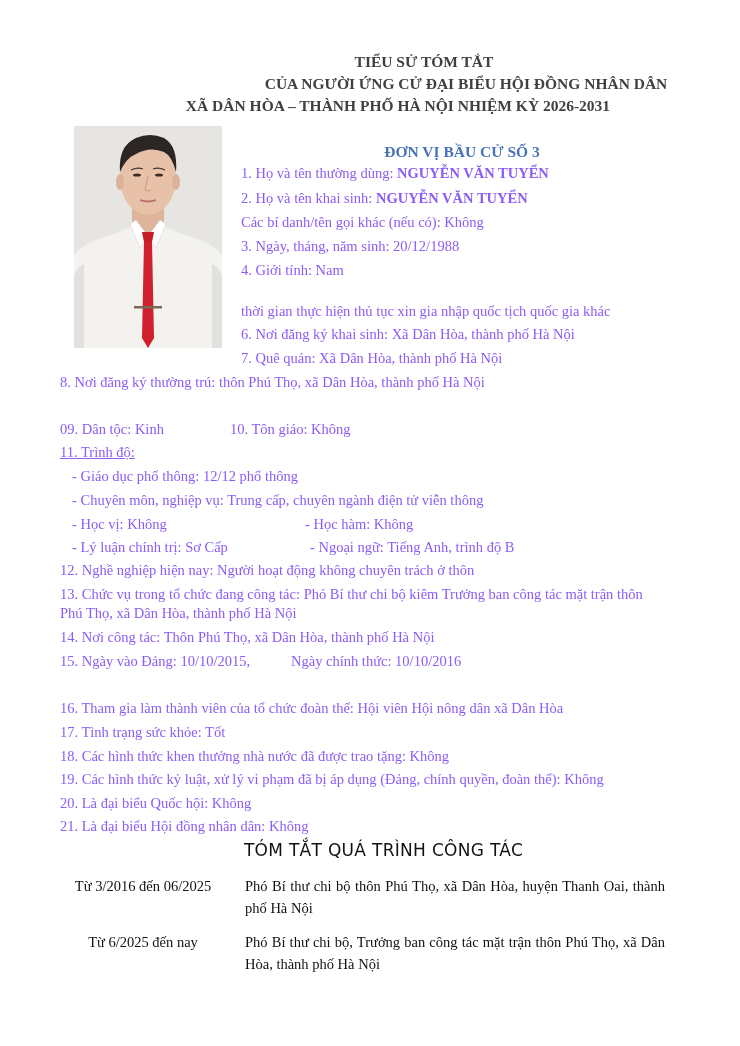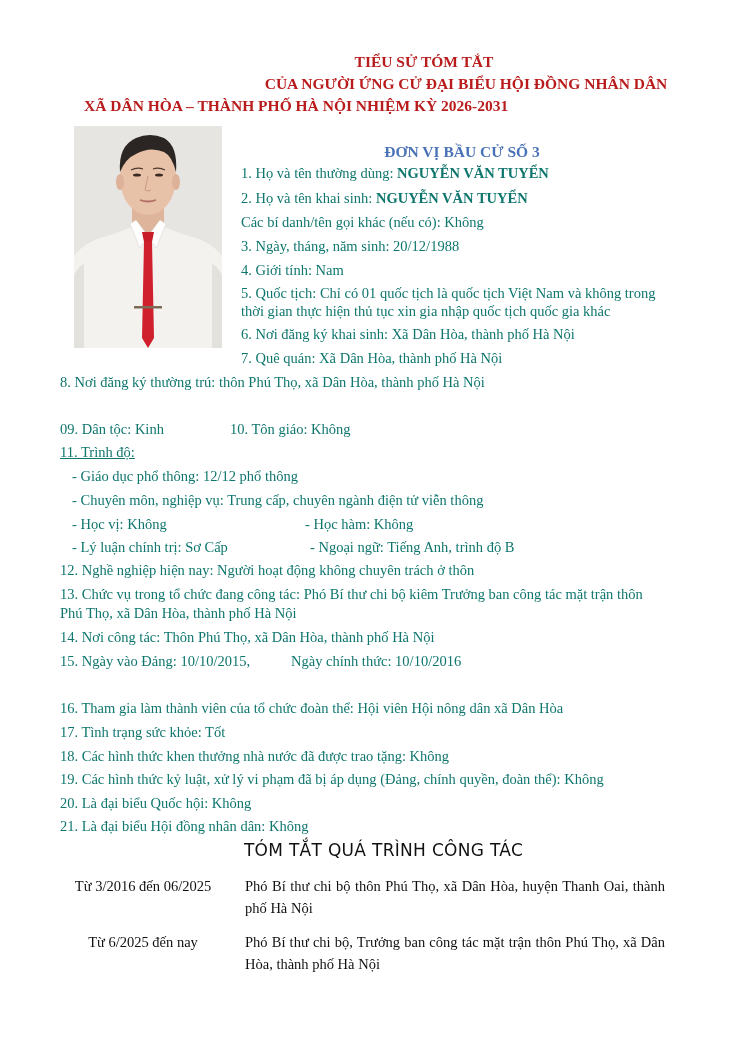--- a/index.html
+++ b/index.html
@@ -18,41 +18,41 @@
     .page {
       position: absolute;
       left: 0; top: 0;
       width: 740px; height: 1046px;
     }
     .title-line {
       position: absolute;
       white-space: nowrap;
       font-size: 15.5px;
       line-height: 20px;
-      color: #b91c1c;
+      color: #404040;
       font-weight: bold;
     }
     .t1 { left: 0; width: 740px; text-align: center; top: 52px; padding-left: 108px; box-sizing: border-box; }
     .t2 { left: 0; width: 740px; text-align: center; top: 74px; padding-left: 192px; box-sizing: border-box; }
-    .t3 { left: 0; width: 712px; text-align: left; top: 96px; padding-left: 84px; box-sizing: border-box; }
+    .t3 { left: 0; width: 712px; text-align: center; top: 96px; padding-left: 84px; box-sizing: border-box; }
     .t4 { left: 0; width: 740px; text-align: center; top: 118px; padding-left: 184px; box-sizing: border-box; color: #4a72b8; margin-top: 24px; }
 
     .photo {
       position: absolute;
       left: 74px; top: 126px;
       width: 148px; height: 222px;
       background: #e6e5e2;
       overflow: hidden;
     }
     .line {
       position: absolute;
       white-space: nowrap;
       font-size: 14.5px;
       line-height: 18px;
-      color: #0f766e;
+      color: #8b5cf6;
     }
     .line b { font-weight: bold; }
     .section-heading {
       position: absolute;
       left: 0; width: 740px;
       top: 840px;
       text-align: center;
       font-family: "DejaVu Sans", "Liberation Sans", sans-serif;
       font-size: 17px;
       letter-spacing: 0.3px;
@@ -125,21 +125,20 @@
 
   <div class="line" style="left:241px; top:164px;">
     <span>1. Họ và tên thường dùng: </span><b>NGUYỄN VĂN TUYỂN</b>
   </div>
   <div class="line" style="left:241px; top:189px;">
     <span>2. Họ và tên khai sinh: </span><b>NGUYỄN VĂN TUYỂN</b>
   </div>
   <div class="line" style="left:241px; top:213px;">Các bí danh/tên gọi khác (nếu có): Không</div>
   <div class="line" style="left:241px; top:237px;">3. Ngày, tháng, năm sinh: 20/12/1988</div>
   <div class="line" style="left:241px; top:261px;">4. Giới tính: Nam</div>
-  <div class="line" style="left:241px; top:284px;">5. Quốc tịch: Chỉ có 01 quốc tịch là quốc tịch Việt Nam và không trong</div>
   <div class="line" style="left:241px; top:302px;">thời gian thực hiện thủ tục xin gia nhập quốc tịch quốc gia khác</div>
   <div class="line" style="left:241px; top:325px;">6. Nơi đăng ký khai sinh: Xã Dân Hòa, thành phố Hà Nội</div>
   <div class="line" style="left:241px; top:349px;">7. Quê quán: Xã Dân Hòa, thành phố Hà Nội</div>
 
   <div class="line" style="left:60px; top:373px;">8. Nơi đăng ký thường trú: thôn Phú Thọ, xã Dân Hòa, thành phố Hà Nội</div>
   <div class="line" style="left:60px; top:420px;">09. Dân tộc: Kinh</div>
   <div class="line" style="left:230px; top:420px;">10. Tôn giáo: Không</div>
   <div class="line" style="left:60px; top:443px;text-decoration:underline;">11. Trình độ:</div>
   <div class="line" style="left:72px; top:467px;">- Giáo dục phổ thông: 12/12 phổ thông</div>
   <div class="line" style="left:72px; top:491px;">- Chuyên môn, nghiệp vụ: Trung cấp, chuyên ngành điện tử viễn thông</div>

